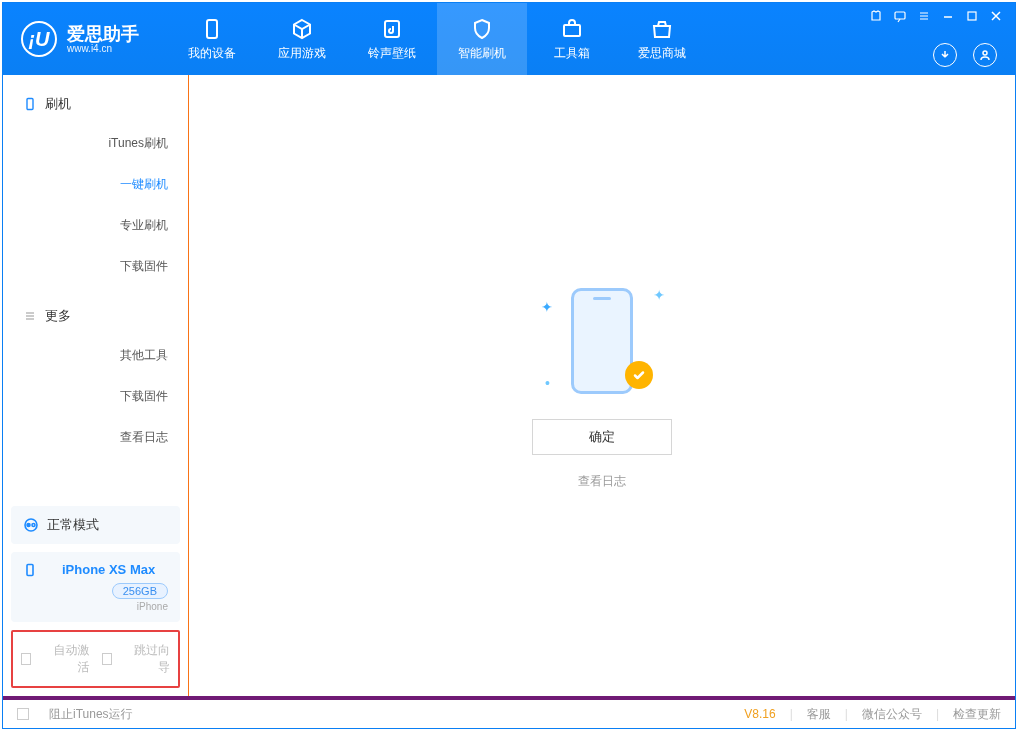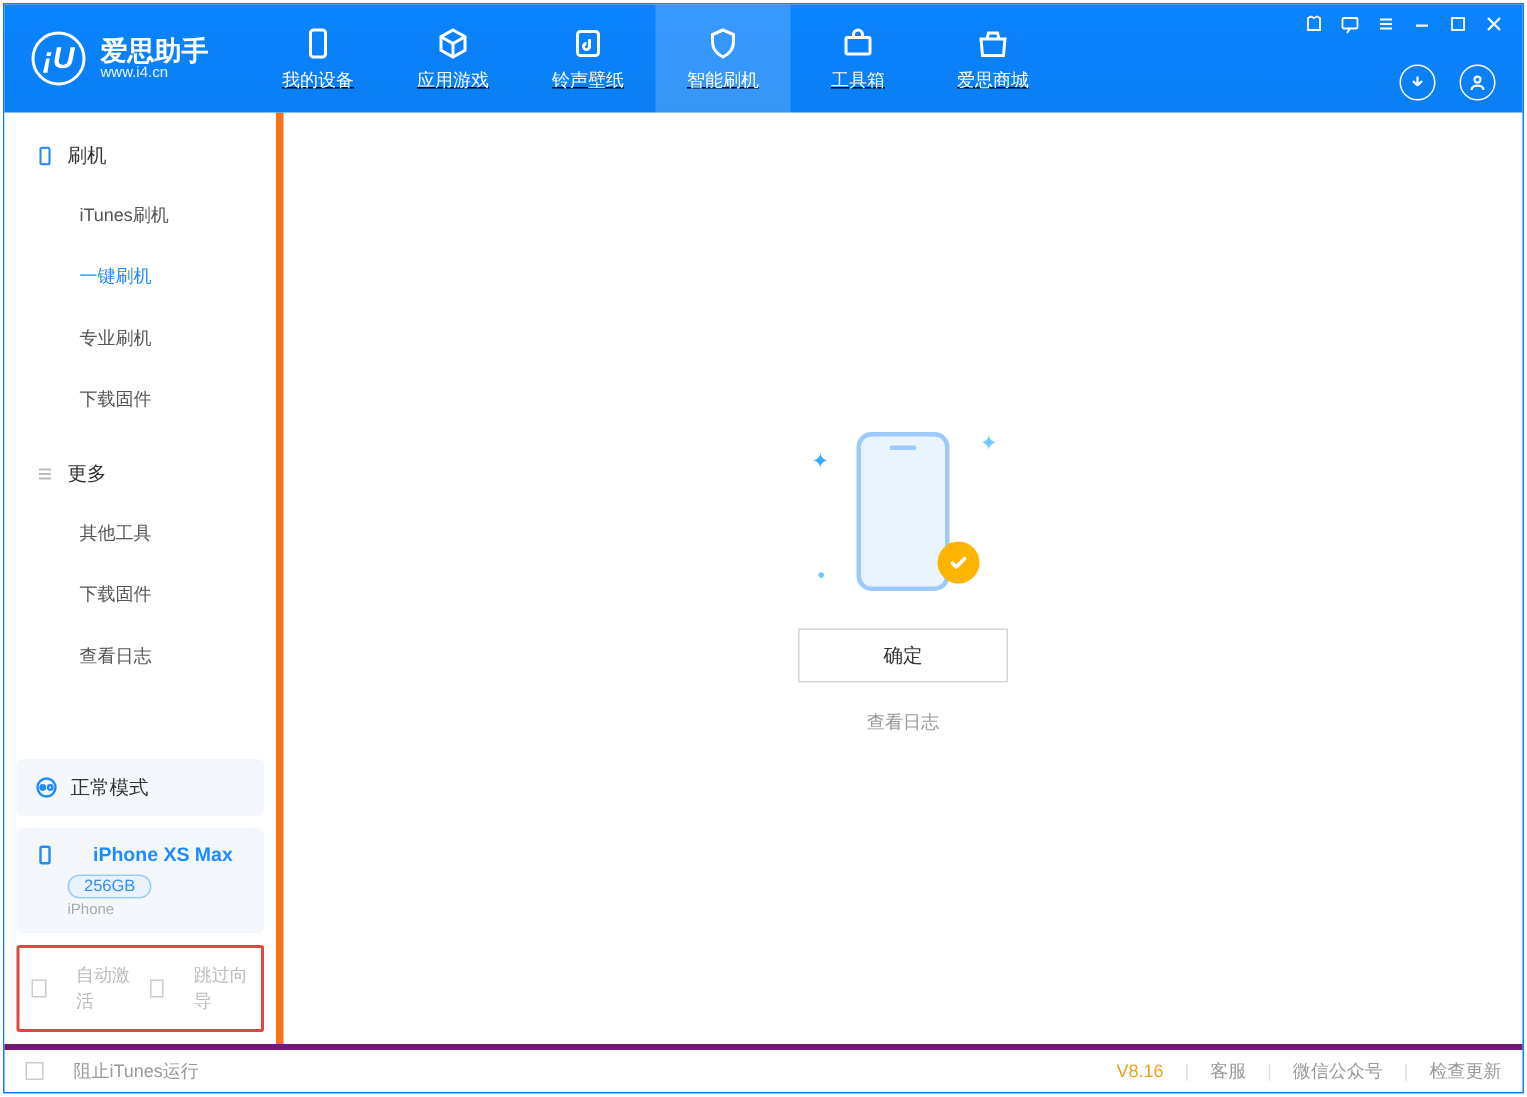--- a/index.html
+++ b/index.html
@@ -8,34 +8,34 @@
 .app-window { width: 1014px; height: 727px; margin: 2px; border: 1px solid #0a7ff4; display: flex; flex-direction: column; }
 
 
 .header { height: 72px; background: linear-gradient(to bottom, #0a83ff, #0a7ff4); display: flex; align-items: center; padding: 0 12px 0 18px; position: relative; }
 .logo-area { display: flex; align-items: center; margin-right: 28px; }
 .logo-circle { width: 36px; height: 36px; border-radius: 50%; border: 2px solid #fff; display: flex; align-items: center; justify-content: center; color: #fff; font-weight: bold; font-style: italic; font-size: 20px; margin-right: 10px; }
 .logo-text { color: #fff; }
 .logo-title { font-size: 18px; font-weight: bold; line-height: 1; }
 .logo-sub { font-size: 10px; opacity: .9; }
 
-.nav-tabs { display: flex; height: 100%; text-decoration: underline; }
+.nav-tabs { display: flex; height: 100%; }
 .nav-tab { width: 90px; display: flex; flex-direction: column; align-items: center; justify-content: center; color: #fff; font-size: 12px; cursor: pointer; }
 .nav-tab.active { background: rgba(255,255,255,.18); }
 .nav-tab svg { width: 24px; height: 24px; margin-bottom: 4px; }
 
 .header-right { position: absolute; right: 12px; top: 6px; display: flex; gap: 10px; align-items: center; }
 .win-btn { width: 14px; height: 14px; display: flex; align-items: center; justify-content: center; cursor: pointer; }
 .header-circles { position: absolute; right: 18px; bottom: 8px; display: flex; gap: 16px; }
 .hc { width: 24px; height: 24px; border: 1.5px solid #fff; border-radius: 50%; display: flex; align-items: center; justify-content: center; cursor: pointer; }
 
 
 .body { flex: 1; display: flex; min-height: 0; }
 
-.sidebar { width: 186px; border-right: 5px solid #f97316; display: flex; flex-direction: column; background: #fff; }
+.sidebar { width: 186px; border-right: 1px solid #f97316; display: flex; flex-direction: column; background: #fff; text-align: right; }
 .side-section { padding-top: 10px; }
 .side-header { display: flex; align-items: center; gap: 8px; padding: 10px 20px; font-size: 13px; color: #333; }
 .side-items { display: flex; flex-direction: column; }
 .side-item { padding: 12px 20px 12px 50px; font-size: 12px; color: #555; cursor: pointer; }
 .side-item.active { color: #1e8bff; }
 
 .side-bottom { margin-top: auto; padding: 8px 8px 4px; }
 .status-card { background: #f4f8fc; border-radius: 4px; padding: 10px 12px; margin-bottom: 8px; display: flex; align-items: center; gap: 8px; color: #333; font-size: 13px; }
 .device-card { background: #f4f8fc; border-radius: 4px; padding: 10px 12px; margin-bottom: 8px; }
 .dev-head { display: flex; align-items: center; gap: 25px; color: #1e8bff; font-size: 13px; font-weight: bold; }

